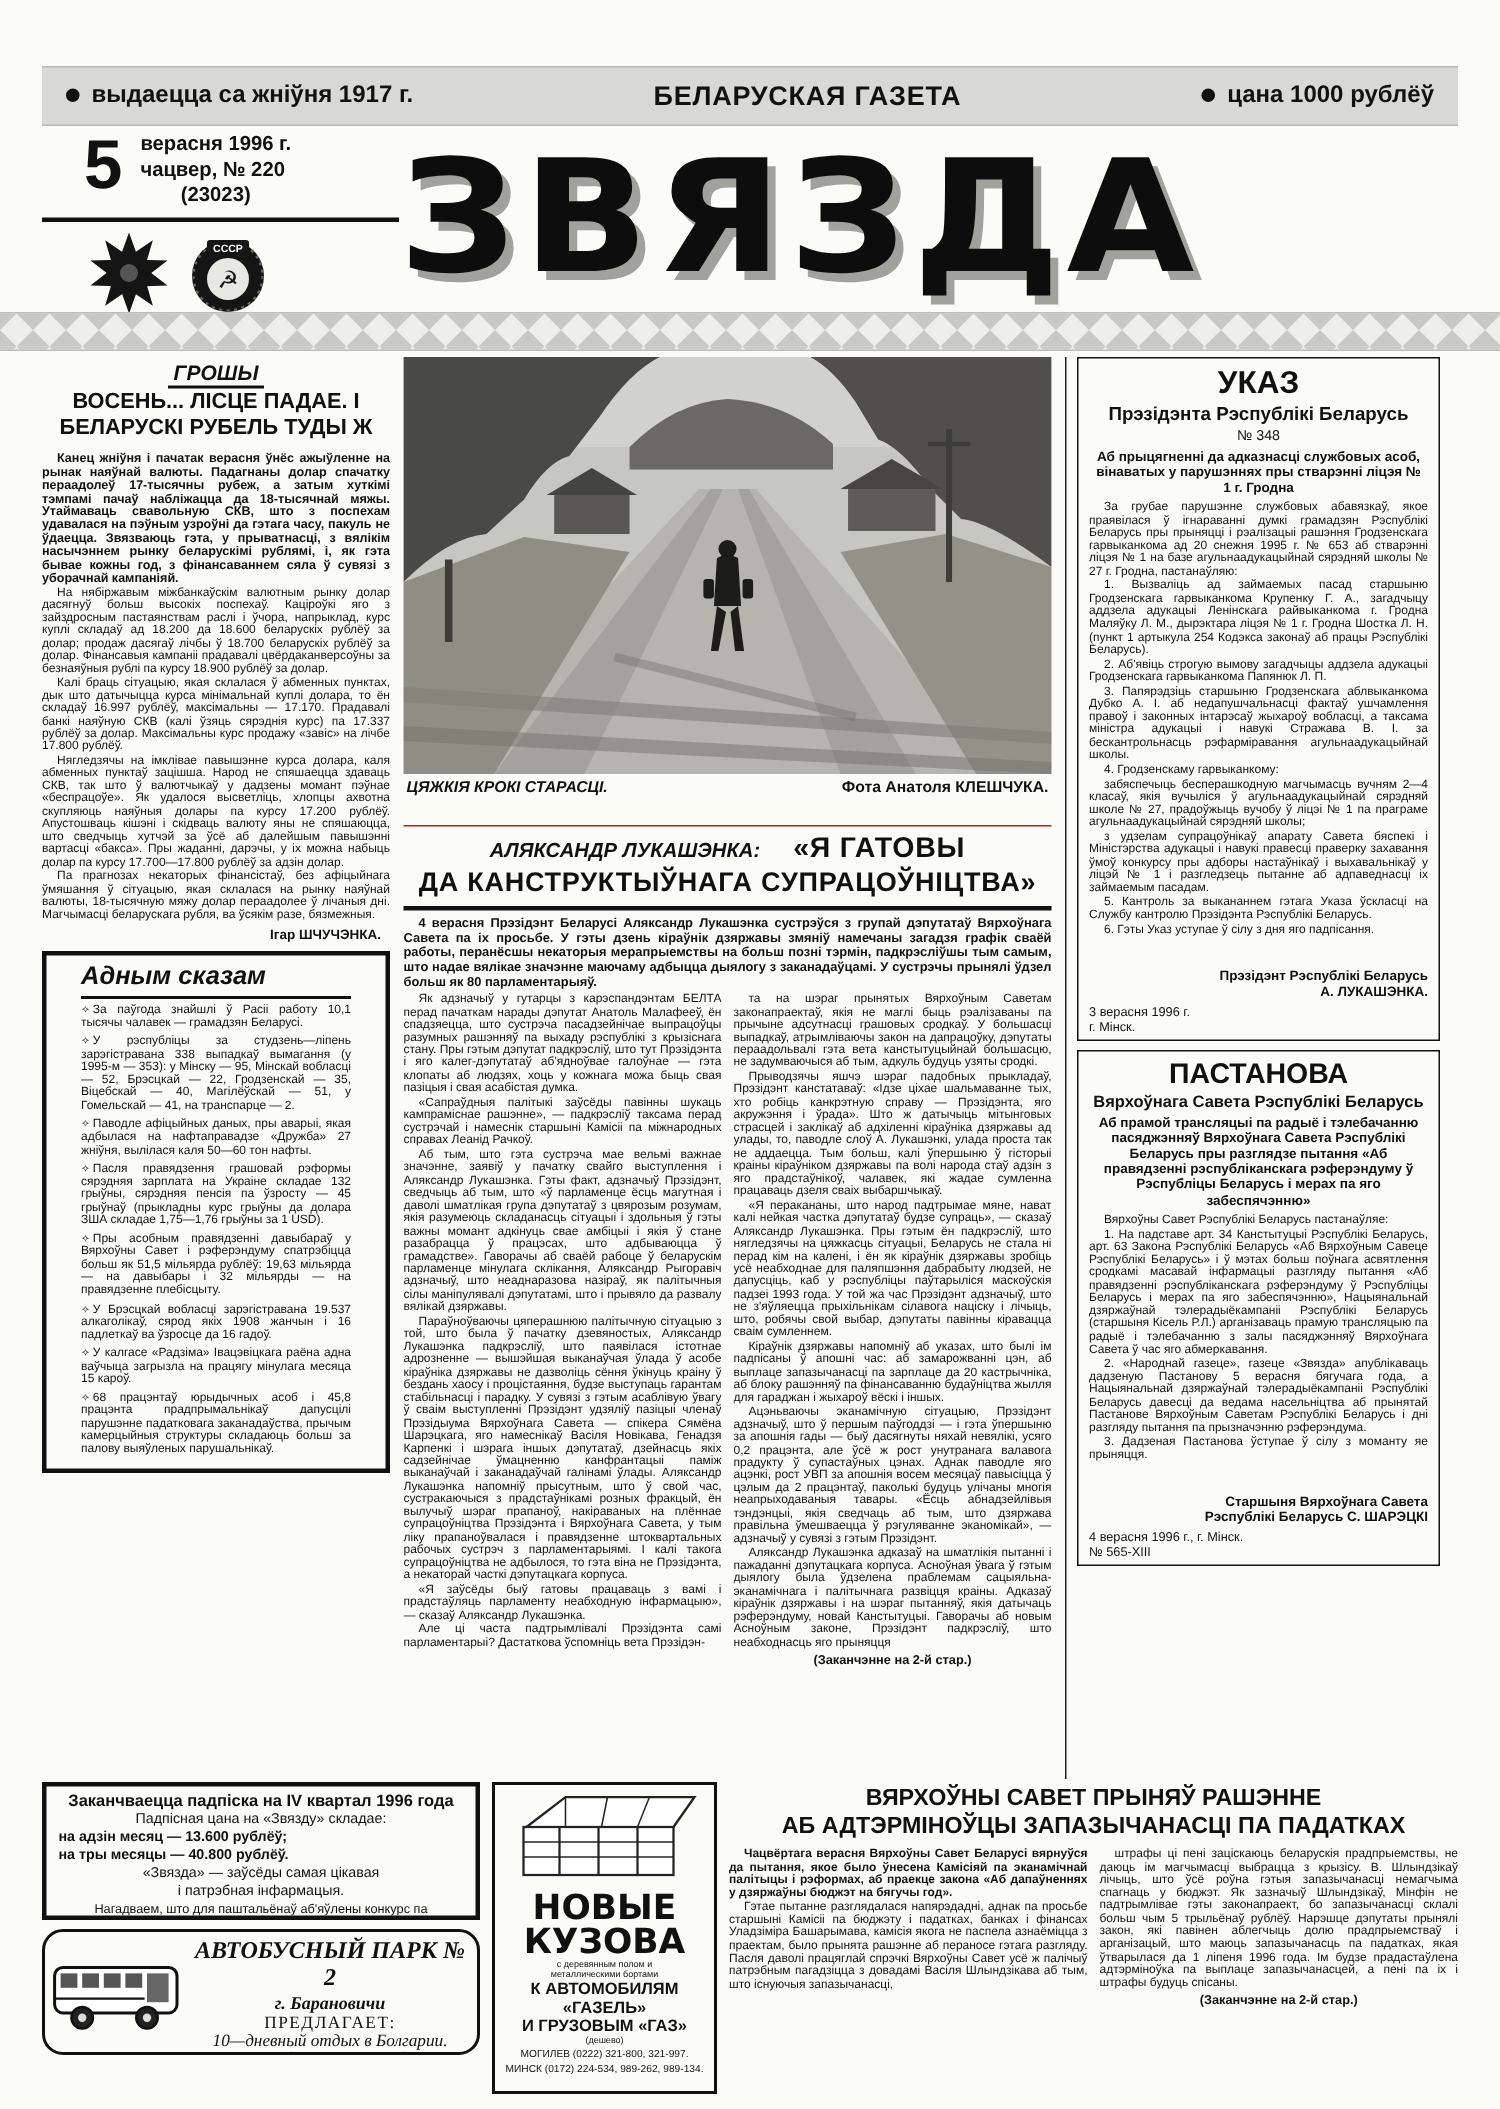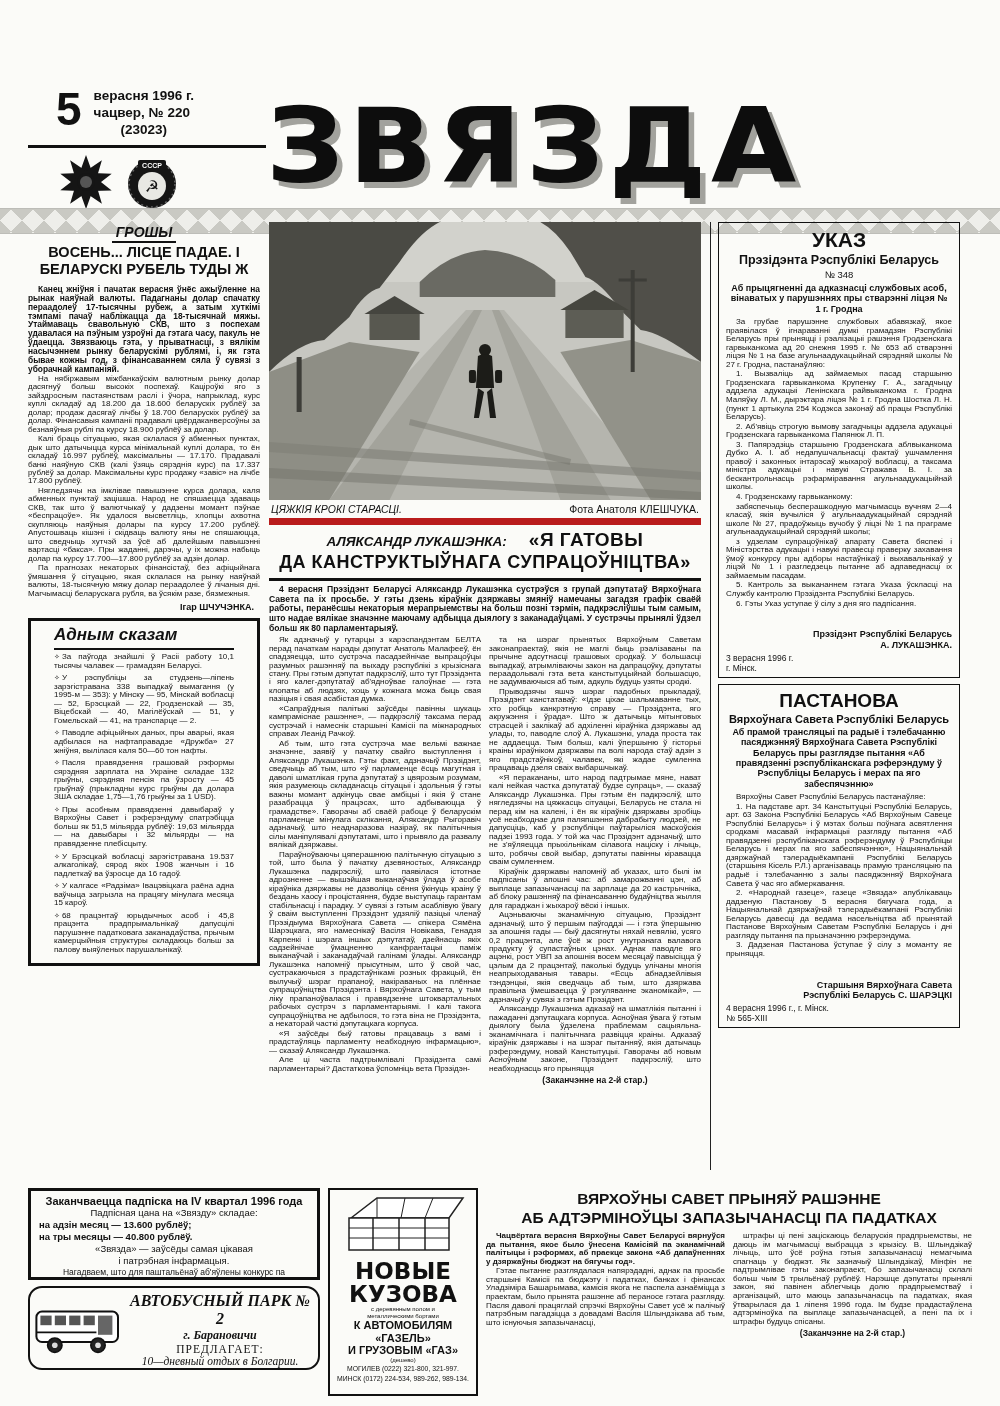--- a/index.html
+++ b/index.html
@@ -15,39 +15,39 @@
   .dateblock{width:238px;flex:none;position:relative;}
   .dayrow{display:flex;align-items:flex-start;padding-left:28px;}
   .daynum{font-size:46px;font-weight:bold;line-height:1;margin-right:12px;}
   .datelines{font-weight:bold;font-size:13.5px;line-height:1.25;padding-top:2px;}
   .datelines .c{text-align:center;}
   .daterule{border-top:3px solid #111;margin:6px 0 6px 0;}
   .medals{display:flex;align-items:center;gap:10px;padding-left:30px;}
   .logo{flex:1;font-family:"DejaVu Sans",sans-serif;font-weight:900;font-size:102px;line-height:1;letter-spacing:4px;transform:scaleX(1.08) scaleY(1.02);transform-origin:left top;color:#0d0d0d;text-shadow:5px 6px 0 #a2a29d;margin-top:8px;white-space:nowrap;}
   .ornament{position:absolute;top:208px;left:0;right:0;height:24px;background:#eeeeea;background-image:linear-gradient(45deg,#c9c9c3 25%,transparent 25%,transparent 75%,#c9c9c3 75%),linear-gradient(-45deg,#c9c9c3 25%,transparent 25%,transparent 75%,#c9c9c3 75%);background-size:22px 22px;border-top:1px solid #bdbdb8;border-bottom:1px solid #bdbdb8;}
   
-  .main{position:absolute;top:222px;left:28px;right:28px;height:948px;display:grid;grid-template-columns:232px 436px 250px;column-gap:7px;overflow:hidden;}
+  .main{position:absolute;top:238px;left:28px;right:28px;height:948px;display:grid;grid-template-columns:232px 436px 250px;column-gap:7px;overflow:hidden;}
   .colL{overflow:hidden;}
   .colM{overflow:hidden;padding:0 2px;}
   .colR{overflow:hidden;border-left:1px solid #222;padding-left:7px;}
   .kicker{font-style:italic;font-weight:bold;font-size:14px;text-align:center;margin:2px 0 4px;}
   .kicker span{border-bottom:2px solid #111;padding:0 4px 1px;}
   .h-money{font-weight:bold;font-size:14.5px;text-align:center;line-height:1.2;margin:2px 6px 6px;}
   .body8 p{font-size:8px;line-height:1.06;text-align:justify;margin:0 0 1px;text-indent:10px;}
   .body8 p.lead{font-weight:bold;font-size:8.4px;}
   .byline{font-weight:bold;font-size:9px;text-align:right;margin:4px 6px 6px 0;}
   .osbox{border:3px solid #111;padding:4px 23px;margin-top:4px;}
   .osbox h2{font-style:italic;font-weight:bold;font-size:17px;margin:0 0 3px;border-bottom:2px solid #111;padding-bottom:3px;}
   .osbox p{font-size:8px;line-height:1.07;text-align:justify;margin:0 0 4px;}
   .diamond{font-size:7px;margin-right:2px;}
   
   .photo{width:100%;height:278px;display:block;background:#c9c9c4;}
-  .caprow{display:flex;justify-content:space-between;font-size:10.5px;font-weight:normal;margin:3px 2px 2px;}
+  .caprow{display:flex;justify-content:space-between;font-size:10.5px;font-weight:bold;margin:3px 2px 2px;}
   .caprow .l{font-style:italic;}
-  .hlblock{border-top:7px solid #b91c1c;margin-top:3px;padding-top:4px;}
+  .hlblock{border-top:1px solid #b91c1c;margin-top:19px;padding-top:4px;}
   .hl1{display:flex;justify-content:center;align-items:baseline;gap:22px;}
   .hl-kicker{font-style:italic;font-weight:bold;font-size:13.5px;}
   .hl-big{font-weight:bold;font-size:19px;letter-spacing:.5px;}
   .hl2{text-align:center;font-weight:bold;font-size:18px;letter-spacing:.5px;margin-top:1px;}
   .hlrule{border-top:3px solid #111;margin:5px 0 4px;}
   .luk-lead{font-weight:bold;font-size:8.6px;line-height:1.12;text-align:justify;margin:0 0 3px;text-indent:10px;}
   .twocol{display:flex;gap:8px;}
   .twocol .c{flex:1;overflow:hidden;}
   .cont{font-weight:bold;font-size:8.5px;text-align:center;margin-top:2px;}
   
@@ -86,20 +86,25 @@
   .parl .pk span{border-bottom:2px solid #111;padding:0 3px 1px;}
   .parl .ph{font-weight:bold;font-size:15.5px;text-align:center;line-height:1.2;margin:2px 0 5px;}
   .parl .twocol .c p{font-size:8px;line-height:1.07;text-align:justify;margin:0 0 1px;text-indent:10px;}
   .parl p.plead{font-weight:bold;font-size:8.4px;}
 </style>
 </head>
 <body>
 
 <div class="page">
 
+  <div class="topbar">
+    <div class="t"><span class="bullet"></span><span>выдаецца са жніўня 1917 г.</span></div>
+    <div class="t center">БЕЛАРУСКАЯ ГАЗЕТА</div>
+    <div class="t"><span class="bullet"></span><span>цана 1000 рублёў</span></div>
+  </div>
 
   <div class="masthead">
     <div class="dateblock">
       <div class="dayrow">
         <div class="daynum">5</div>
         <div class="datelines">
           <div>верасня 1996 г.</div>
           <div>чацвер,  № 220</div>
           <div class="c">(23023)</div>
         </div>

